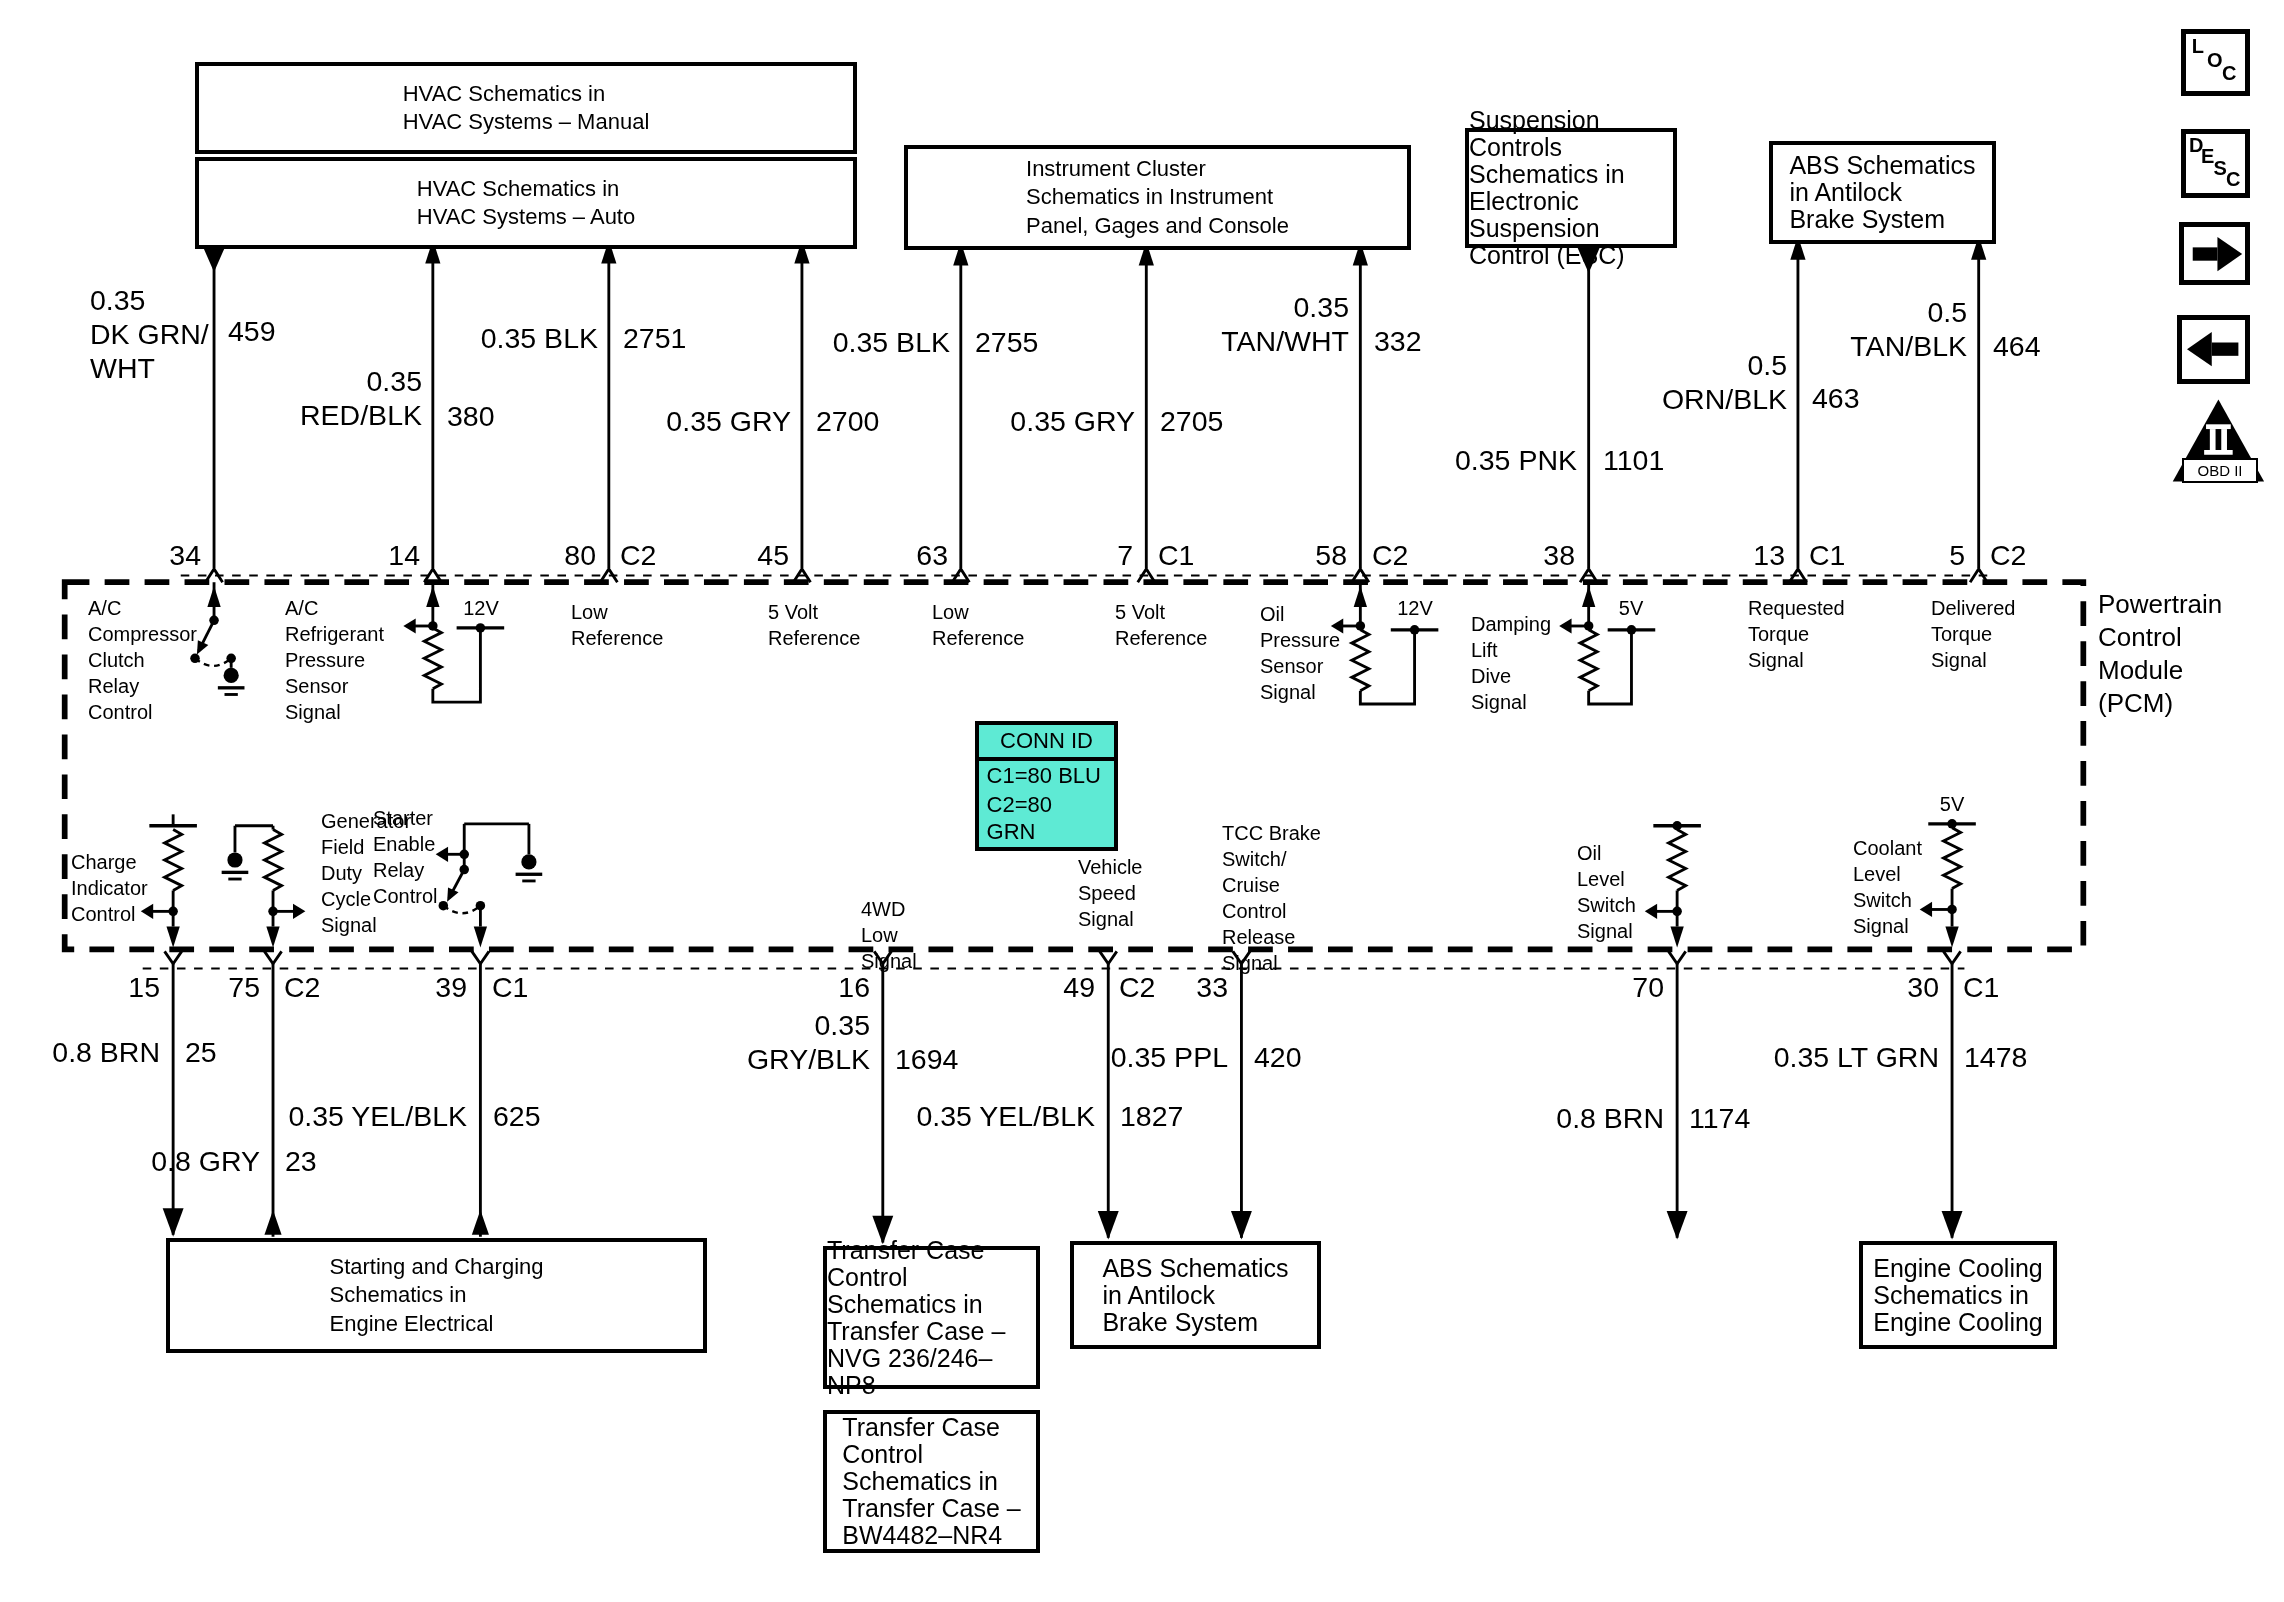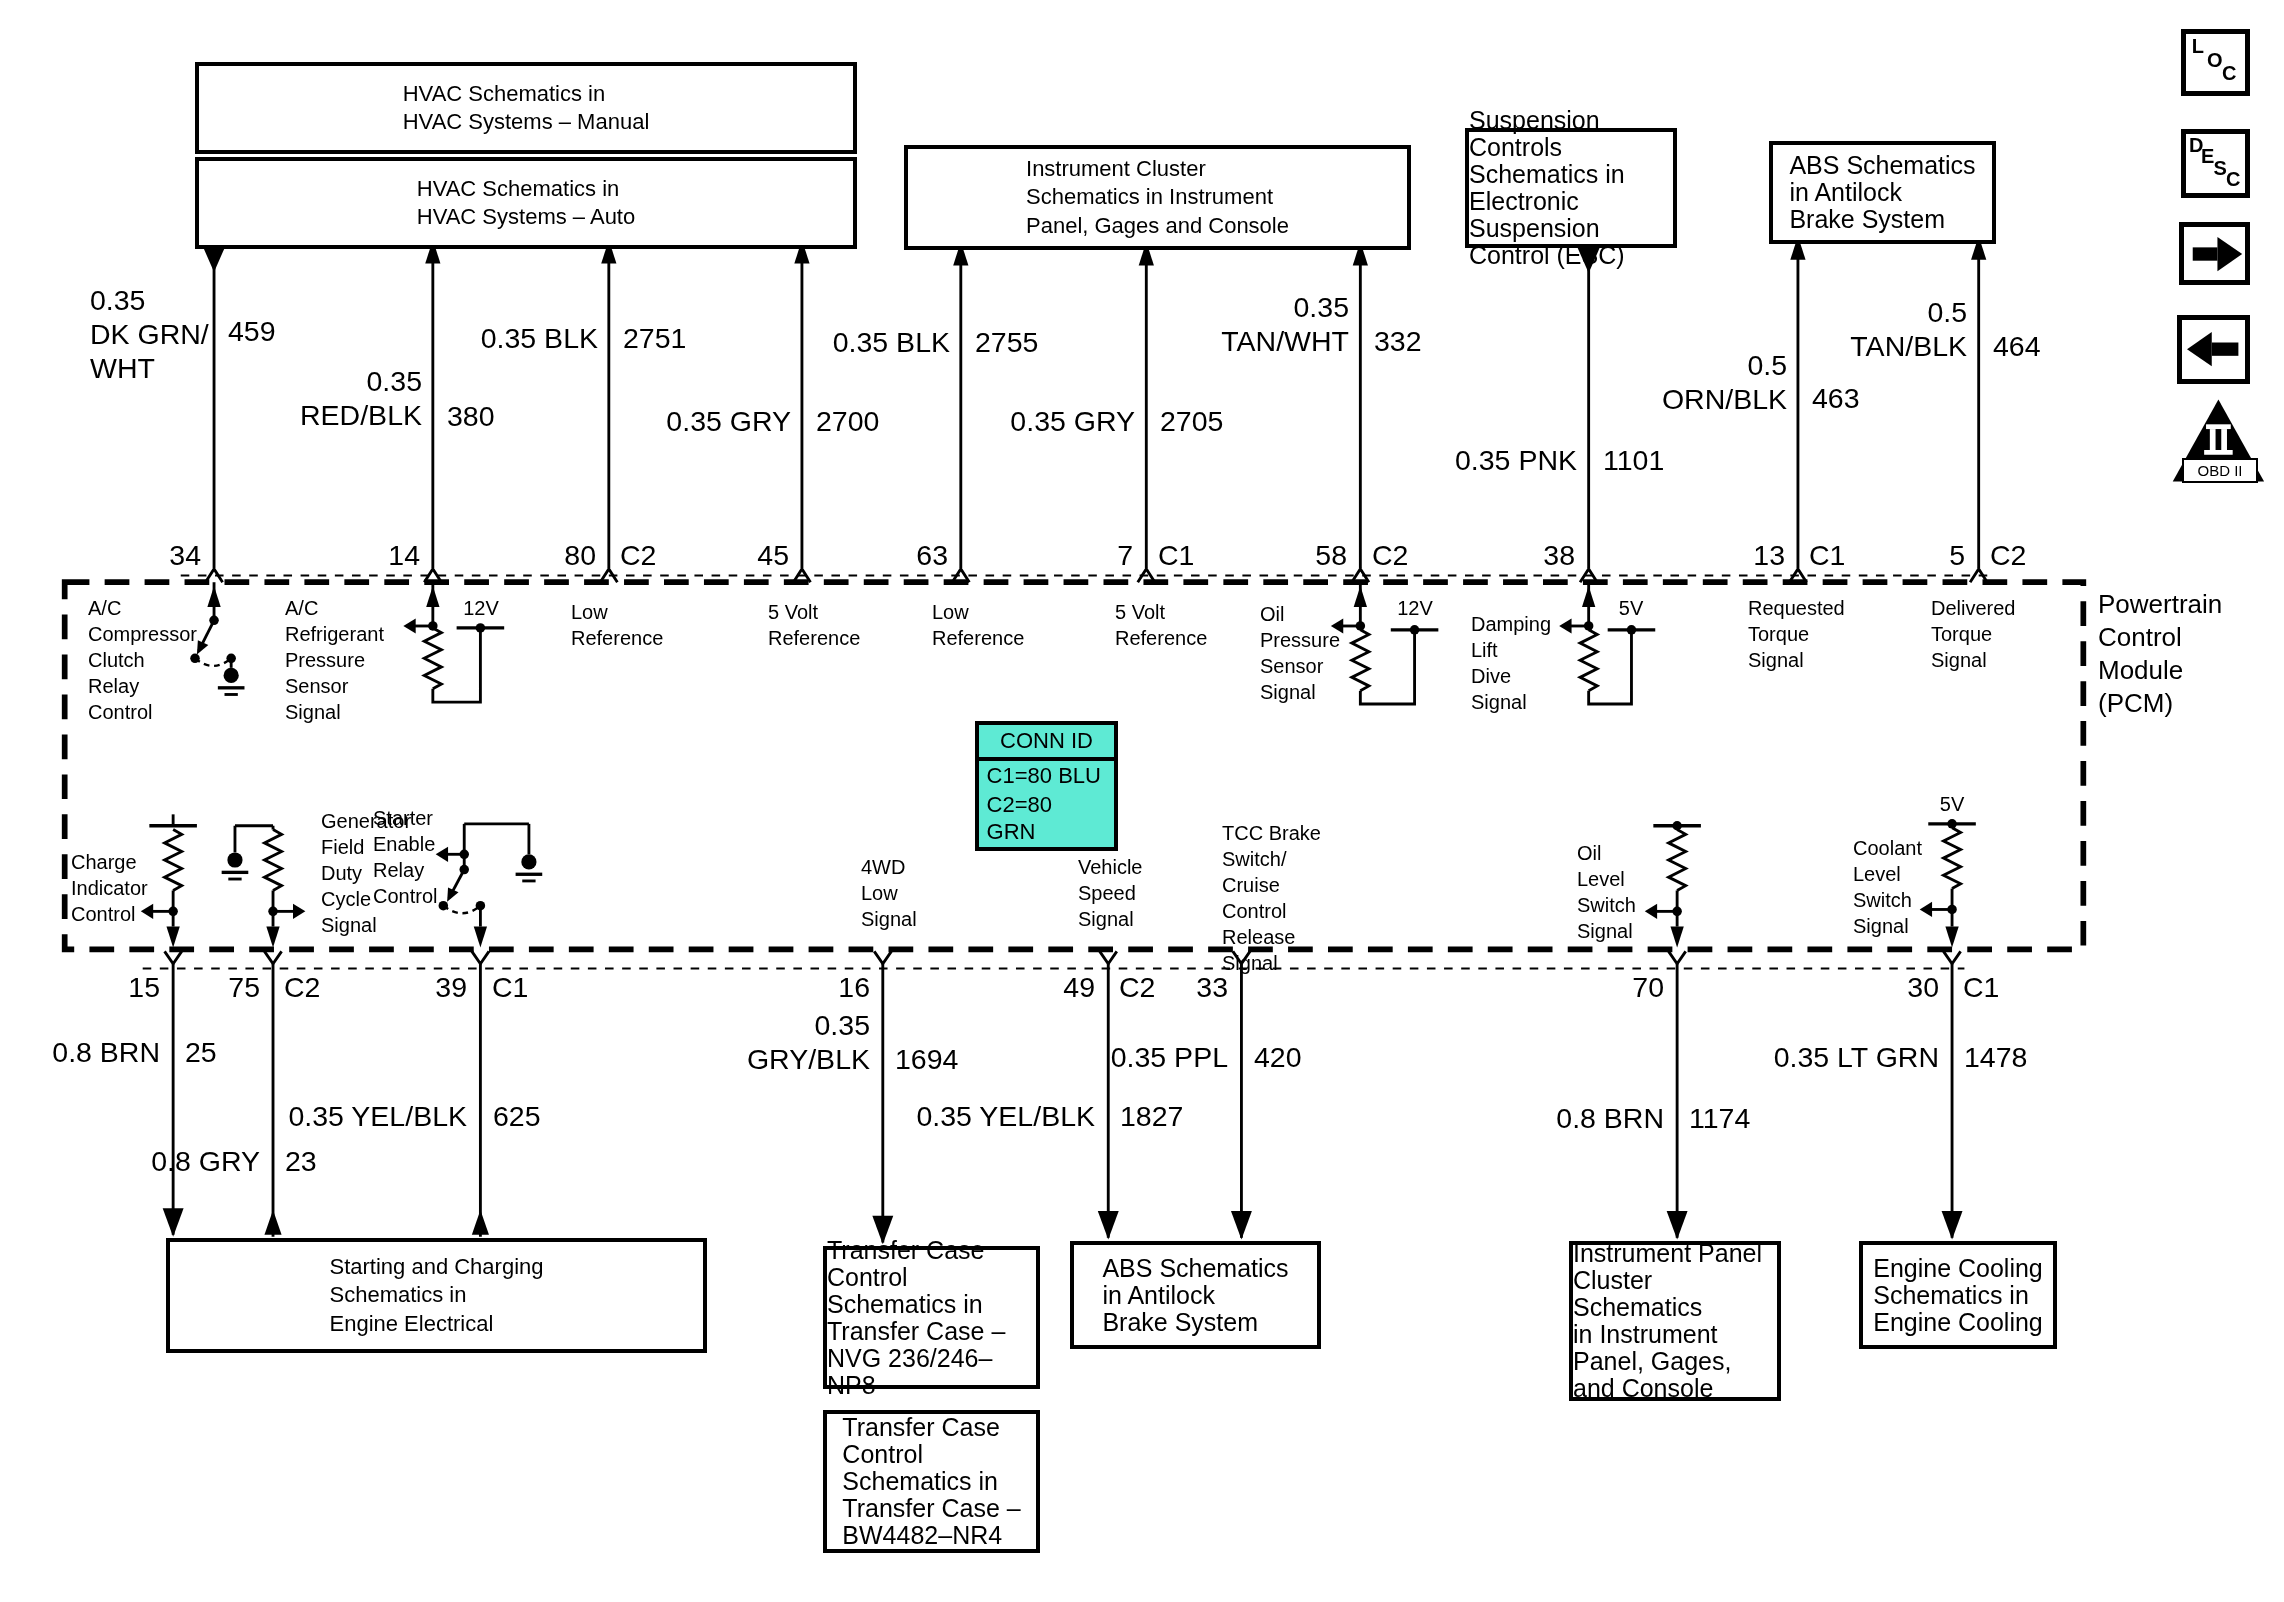--- a/index.html
+++ b/index.html
@@ -279,27 +279,20 @@
 Control
 Schematics in
 Transfer Case –
 BW4482–NR4</div>
   </div>
   <div class="box small" style="left:1070px;top:1241px;width:243px;height:100px;">
     <div class="bt">ABS Schematics
 in Antilock
 Brake System</div>
   </div>
-  <div class="box small" style="left:1569px;top:1241px;width:204px;height:152px;">
-    <div class="bt">Instrument Panel
-Cluster Schematics
-in Instrument
-Panel, Gages,
-and Console</div>
-  </div>
   <div class="box small" style="left:1859px;top:1241px;width:190px;height:100px;">
     <div class="bt">Engine Cooling
 Schematics in
 Engine Cooling</div>
   </div>
 
   <div class="t f27" style="left:2098px;top:588px;">Powertrain
 Control
 Module
 (PCM)</div>
@@ -394,21 +387,21 @@
 Control</div>
   <div class="t f21" style="left:321px;top:808px;">Generator
 Field
 Duty
 Cycle
 Signal</div>
   <div class="t f21" style="left:373px;top:805px;">Starter
 Enable
 Relay
 Control</div>
-  <div class="t f21" style="left:861px;top:854px;">4WD
+  <div class="t f21" style="left:861px;top:896px;">4WD
 Low
 Signal</div>
   <div class="t f21" style="left:1078px;top:854px;">Vehicle
 Speed
 Signal</div>
   <div class="t f21" style="left:1222px;top:788px;margin-top:32px;">TCC Brake
 Switch/
 Cruise
 Control
 Release

